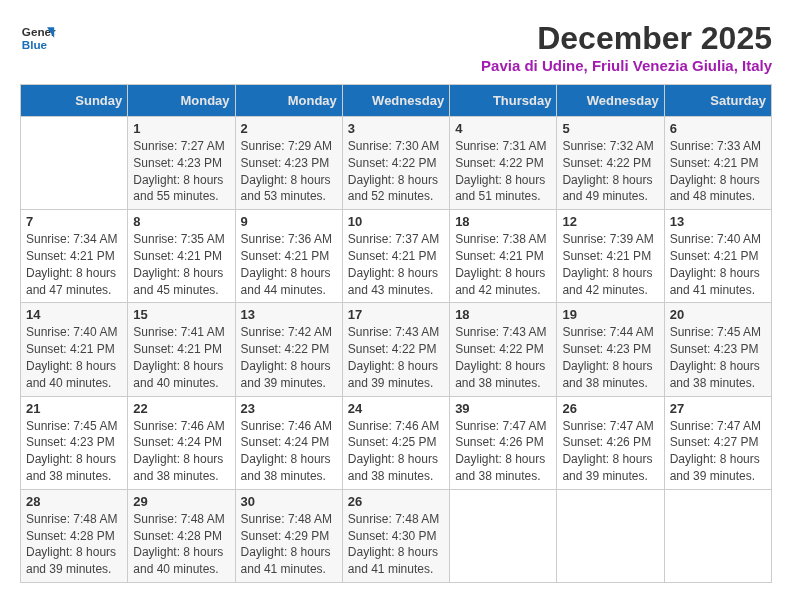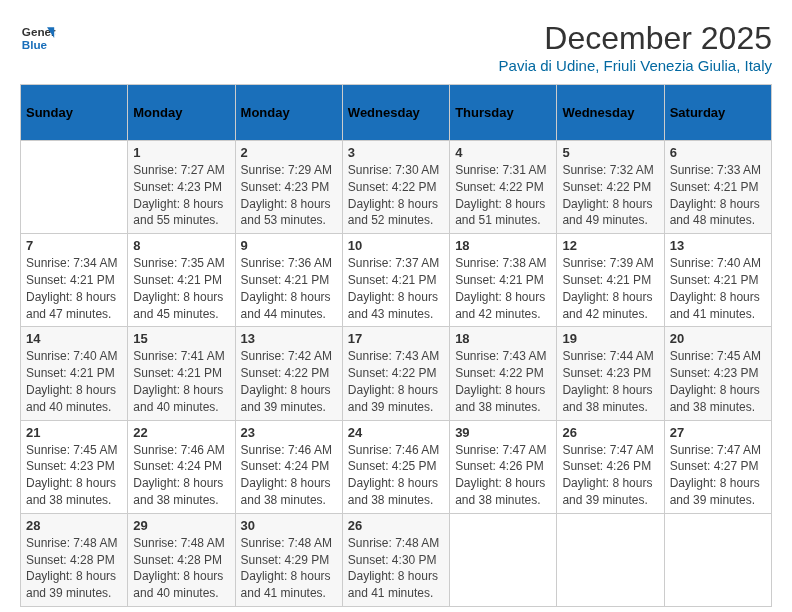--- a/index.html
+++ b/index.html
@@ -23,39 +23,40 @@
     }
     .logo-icon {
       width: 36px;
       height: 36px;
     }
     .title-area {
       text-align: right;
     }
     .main-title {
       font-size: 32px;
-      font-weight: normal;
+      font-weight: bold;
       color: #333;
     }
     .subtitle {
       font-size: 15px;
-      color: #0369a1;
+      color: #a21caf;
+      font-weight: bold;
     }
     table {
       width: 100%;
       border-collapse: collapse;
       table-layout: fixed;
     }
     thead tr th {
       background-color: #1a6fba;
-      color: #000000;
+      color: #e5e5e5;
       font-size: 13px;
       font-weight: bold;
-      padding: 20px 5px;
-      text-align: left;
+      padding: 8px 5px;
+      text-align: right;
       border: 1px solid #ccc;
     }
     tbody tr td {
       border: 1px solid #ccc;
       vertical-align: top;
       padding: 4px 5px;
       font-size: 10px;
       color: #333;
       height: 85px;
     }

